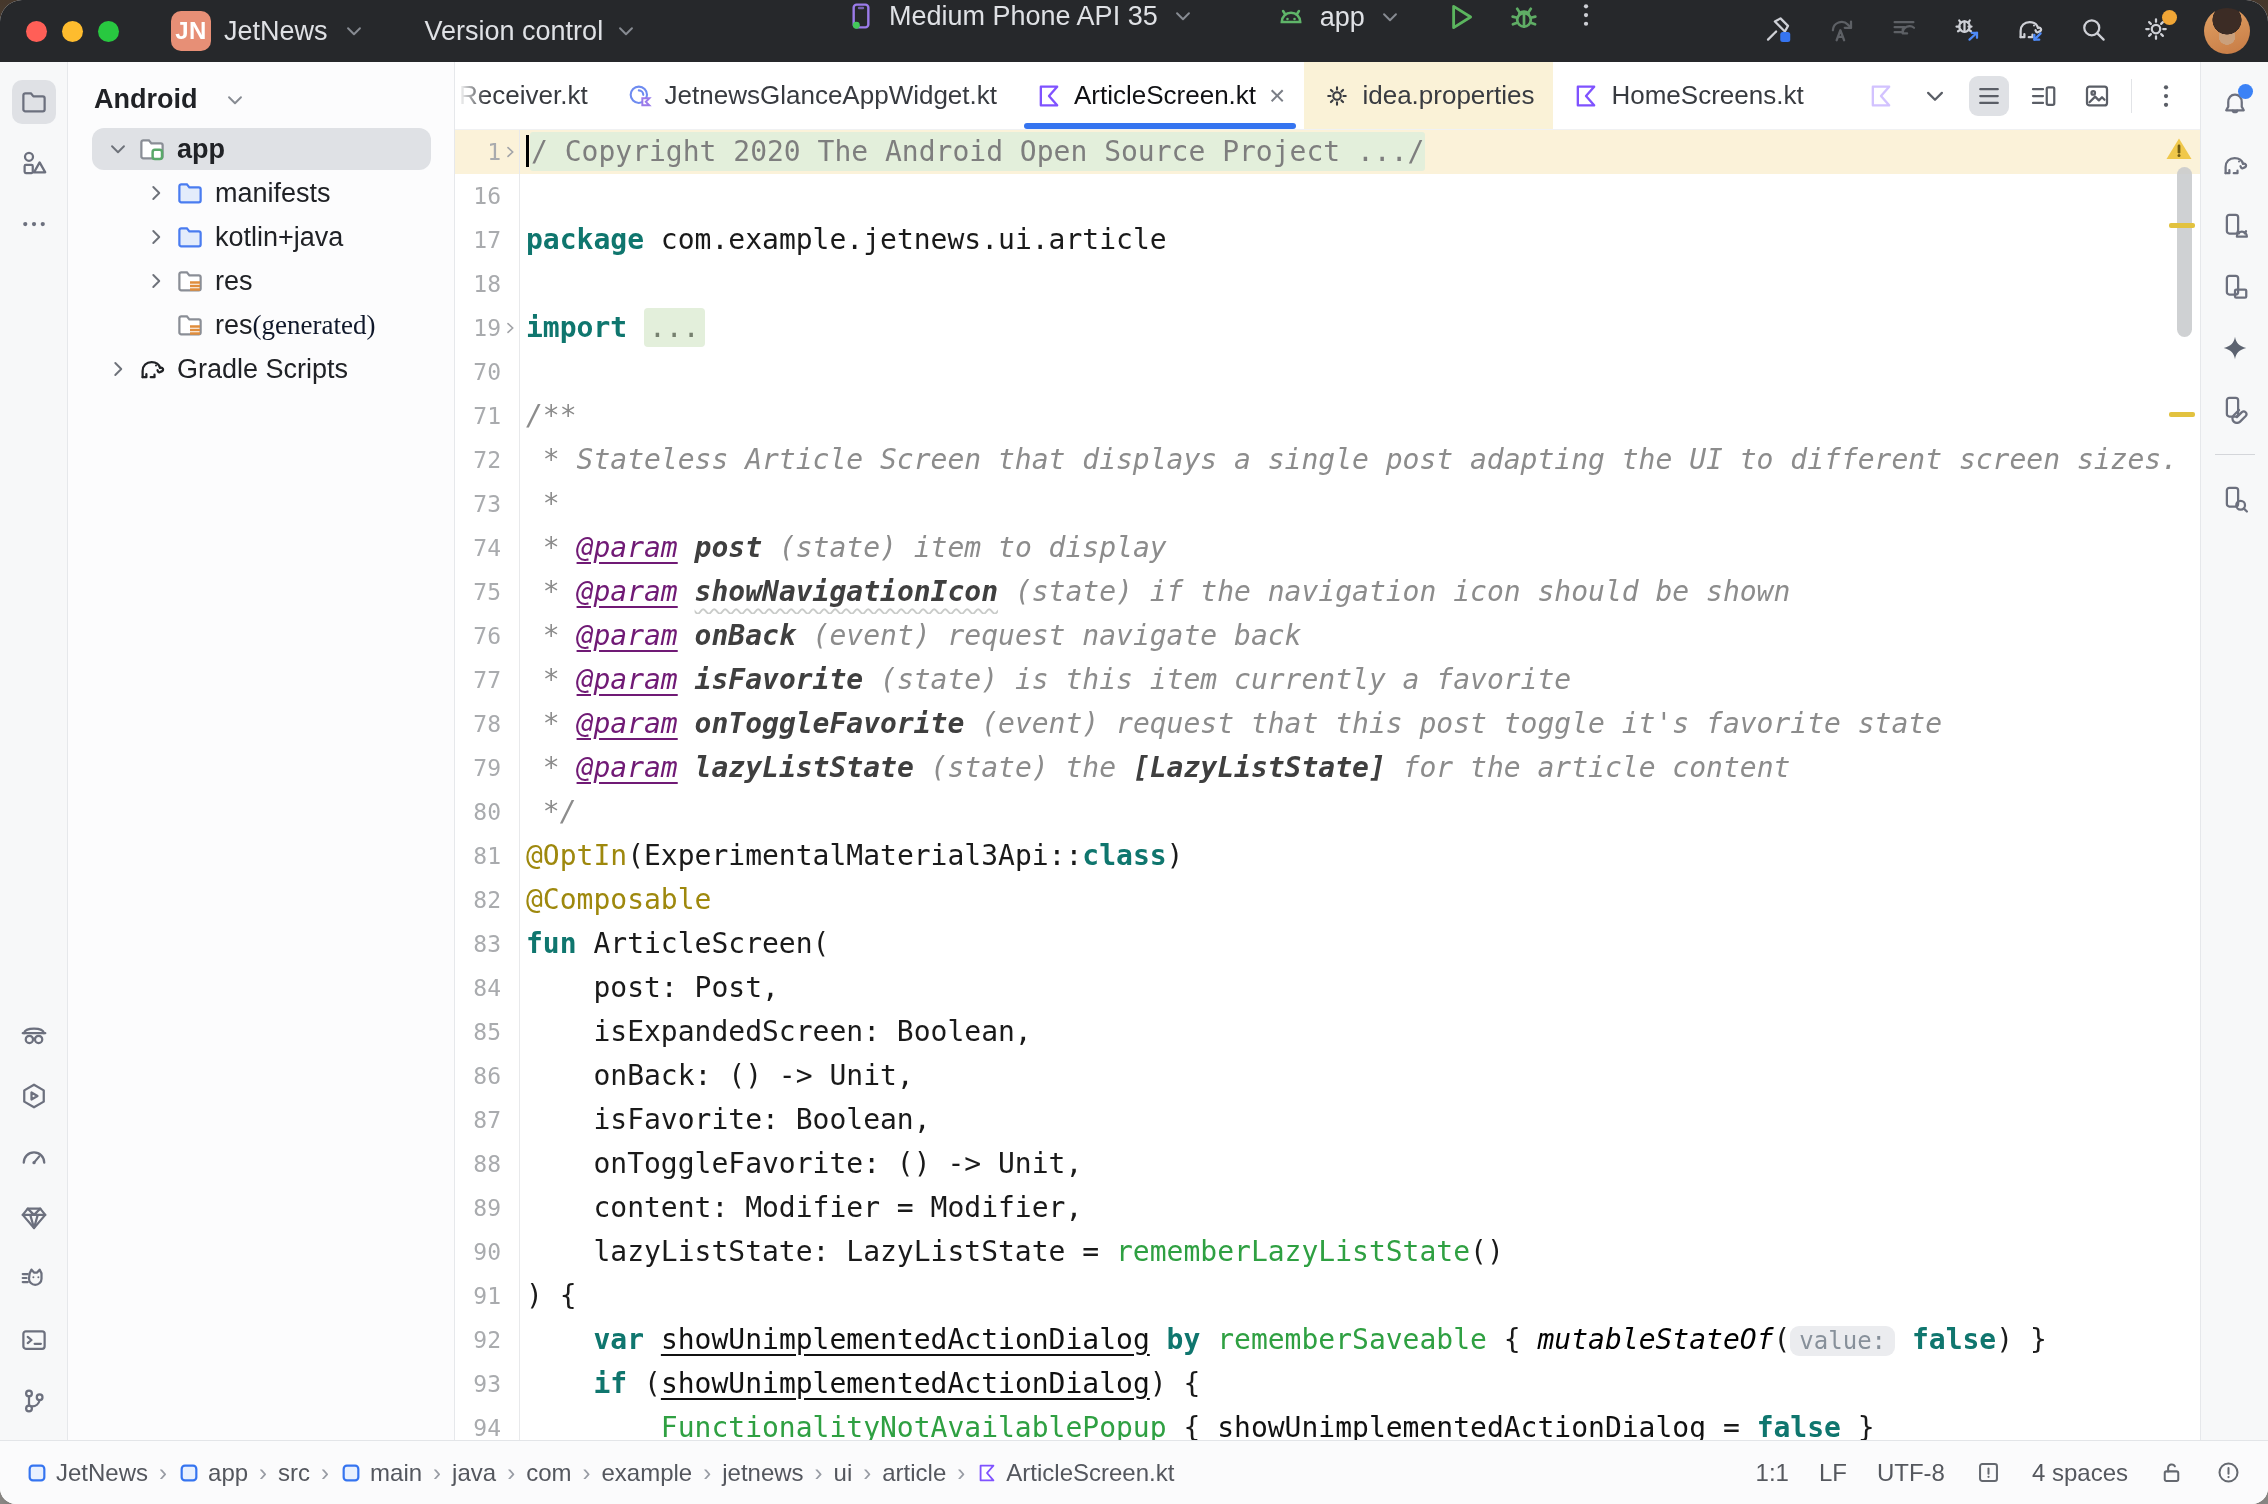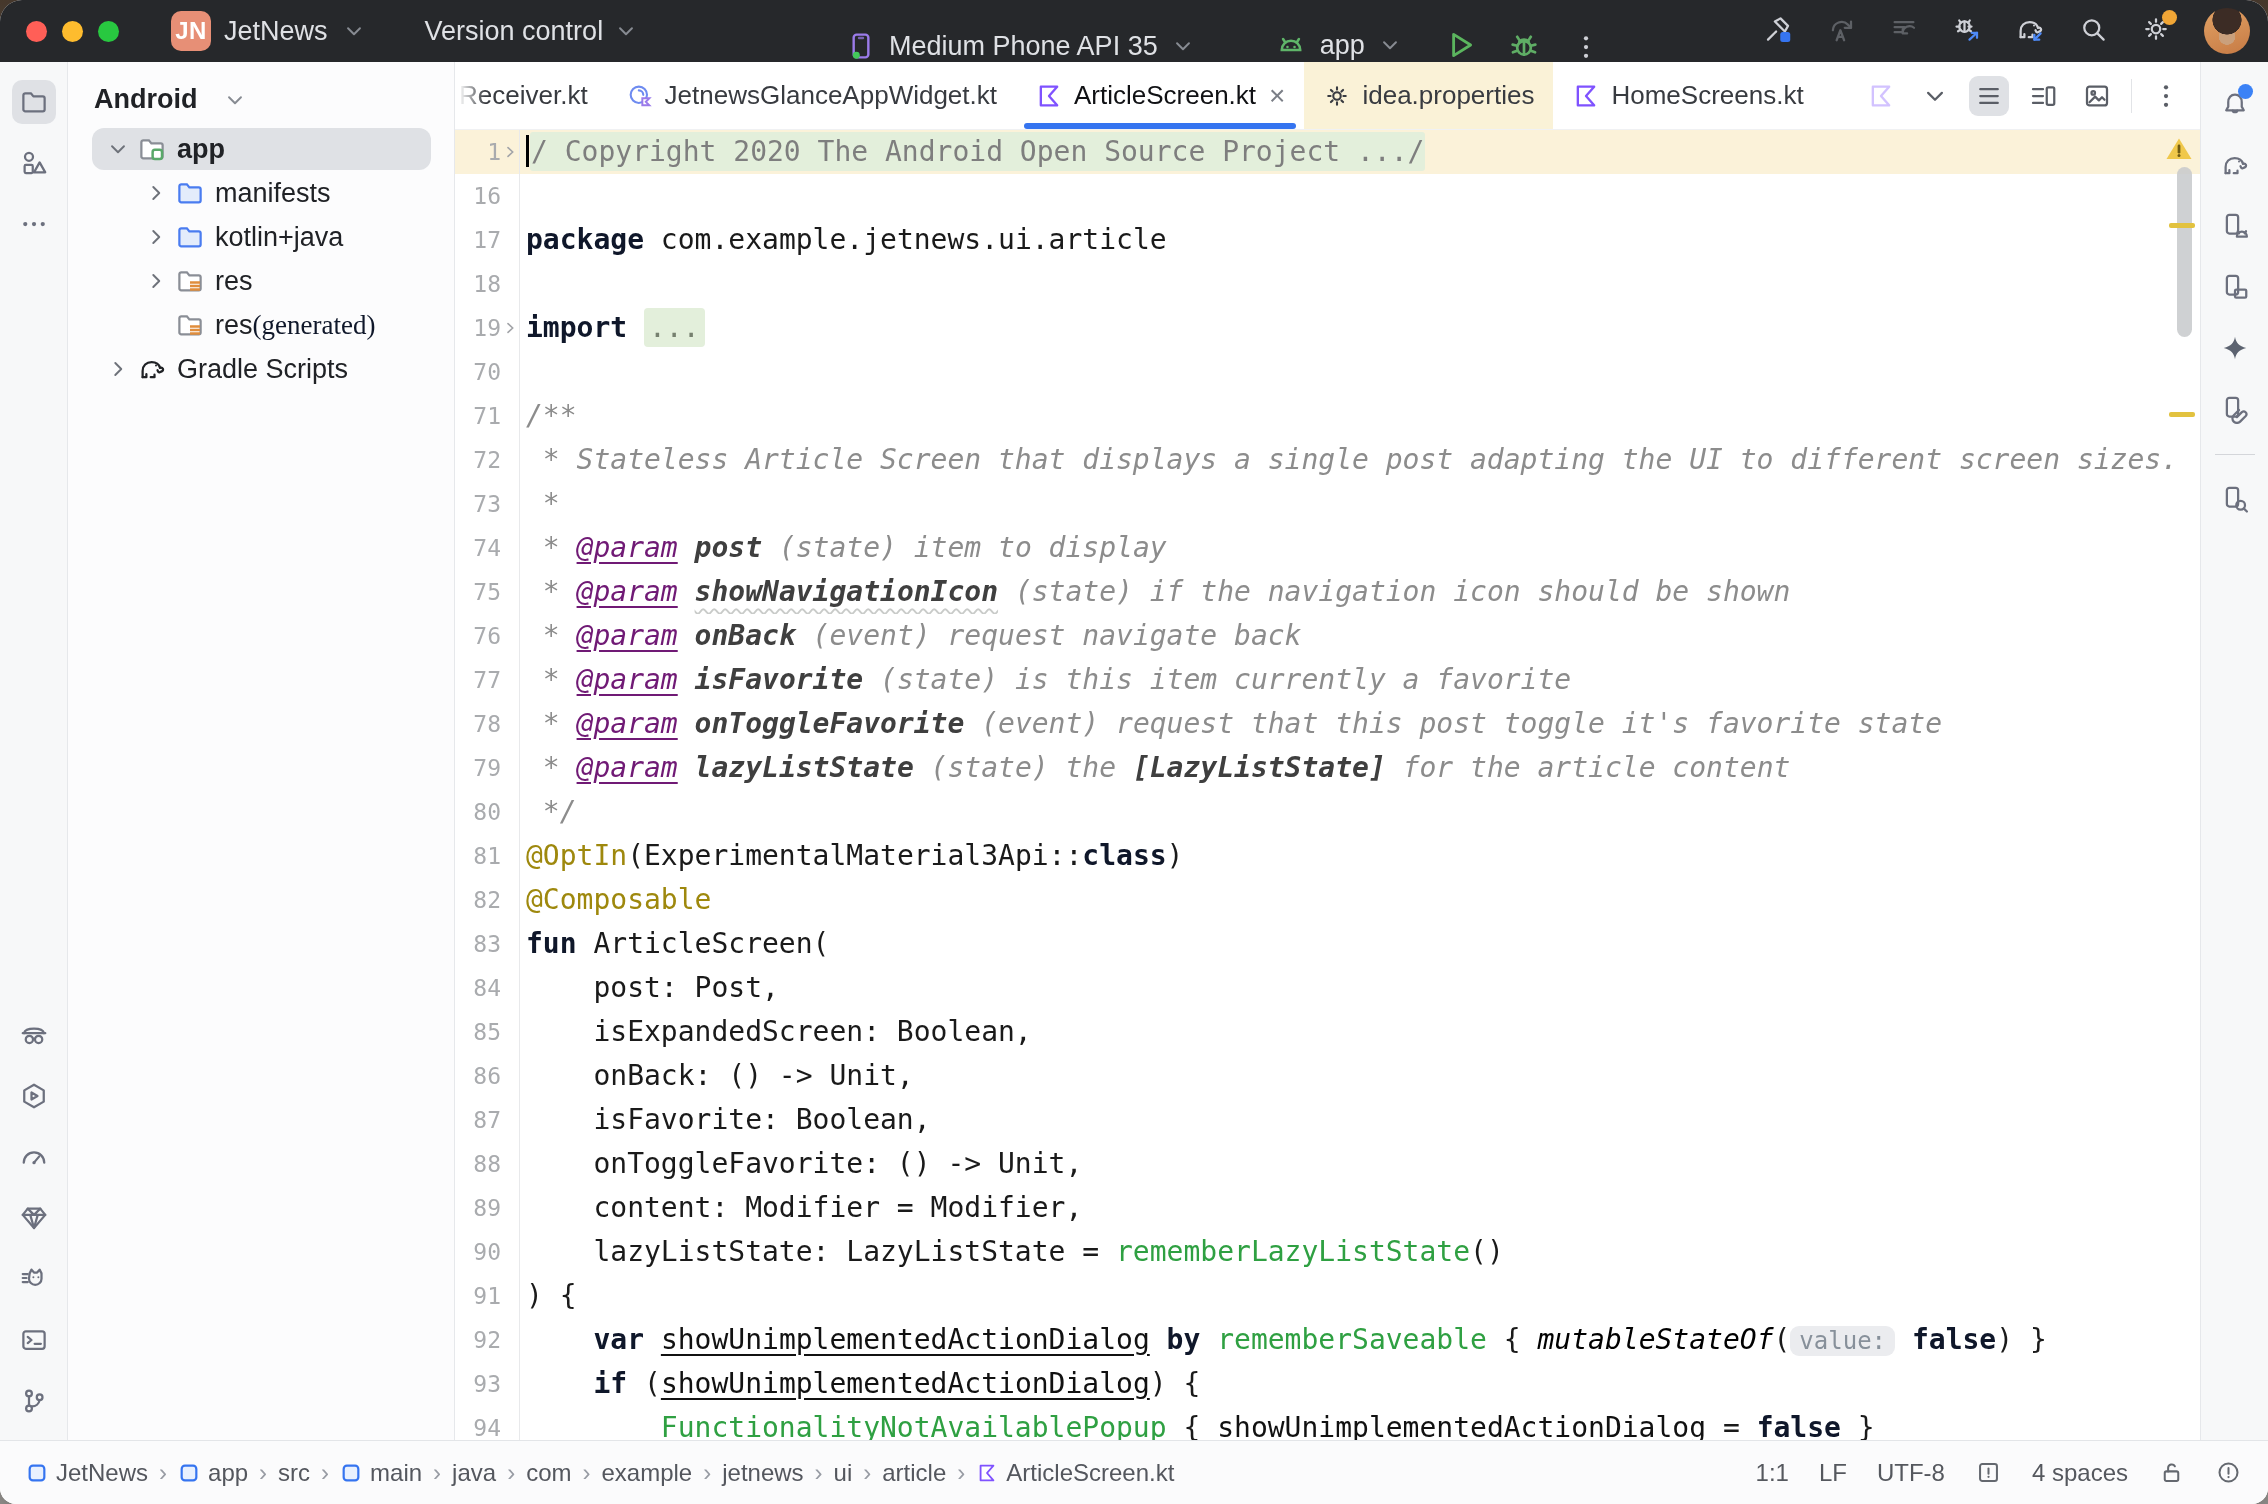--- a/index.html
+++ b/index.html
@@ -13,21 +13,21 @@
   .titlebar { position:relative; height:62px; background:#26282b; display:flex; align-items:center; }
   .traffic { display:flex; gap:15px; margin-left:26px; }
   .traffic span { width:21px; height:21px; border-radius:50%; }
   .t-red{background:#ff5f57}.t-yellow{background:#febc2e}.t-green{background:#28c840}
   .proj { display:flex; align-items:center; gap:13px; margin-left:52px; }
   .proj-badge { width:40px; height:40px; border-radius:10px; background:#e78f76; color:#fff;
     font-weight:bold; font-size:24px; display:flex; align-items:center; justify-content:center; letter-spacing:.5px; }
   .tb-label { color:#dfe1e5; font-size:27px; }
   .vcs { display:flex; align-items:center; gap:10px; margin-left:58px; }
   .chev { width:26px; height:26px; color:#878b92; flex:0 0 auto; }
-  .tb-center { position:absolute; left:845px; top:0; height:62px; display:flex; align-items:flex-end; }
+  .tb-center { position:absolute; left:845px; top:0; height:62px; display:flex; align-items:flex-start; }
   .dev-sel,.run-sel { display:flex; align-items:center; gap:12px; }
   .icon { display:inline-flex; align-items:center; justify-content:center; }
   .icon svg { display:block; }
   .tb-tools { position:absolute; right:18px; top:0; height:62px; display:flex; align-items:center; gap:33px; }
   .tool { position:relative; color:#ced0d6; }
   .tool.disabled { color:#5d6065; }
   .badge-dot { position:absolute; top:-4px; right:-6px; width:15px; height:15px; border-radius:50%; }
   .avatar { width:46px; height:46px; border-radius:50%;
     background: radial-gradient(circle at 50% 26%, #3c2c25 0 35%, rgba(0,0,0,0) 36%),
                 radial-gradient(circle at 50% 62%, #caa07c 0 22%, rgba(0,0,0,0) 23%),
@@ -73,21 +73,21 @@
   .cicon.faded { opacity:.35; }
   .vdiv { width:1px; height:34px; background:#e2e4e7; }
 
   
   .editor { position:relative; flex:1; overflow:hidden; font-family:"DejaVu Sans Mono", monospace; }
   .cline { display:flex; height:44px; line-height:44px; font-size:28px; white-space:pre; }
   .cline.active { background:#fbf2d9; }
   .lnum { width:46px; text-align:right; color:#a9abae; font-size:23px; flex:0 0 auto; }
   .foldc { width:18px; flex:0 0 auto; display:flex; align-items:center; justify-content:center; color:#a2a4a8; }
   .codecell { border-left:1px solid #e8e9eb; padding-left:6px; flex:1; color:#1a1a1a; overflow:hidden; }
-  .s-k { color:#0f172a; font-weight:700; }
+  .s-k { color:#0f766e; font-weight:700; }
   .s-p { color:#1a1a1a; }
   .s-c { color:#8c8c8c; font-style:italic; }
   .s-t { color:#701a75; font-style:italic; text-decoration:underline; text-underline-offset:5px; }
   .s-b { color:#3f3f3f; font-weight:700; font-style:italic; }
   .s-w { color:#3f3f3f; font-weight:700; font-style:italic;
         text-decoration:underline wavy #c9cbc9 2px; text-underline-offset:7px; }
   .s-a { color:#9e880d; }
   .s-f { color:#2fa042; }
   .s-u { color:#111; text-decoration:underline; text-underline-offset:5px; }
   .s-i { color:#000; font-style:italic; }

